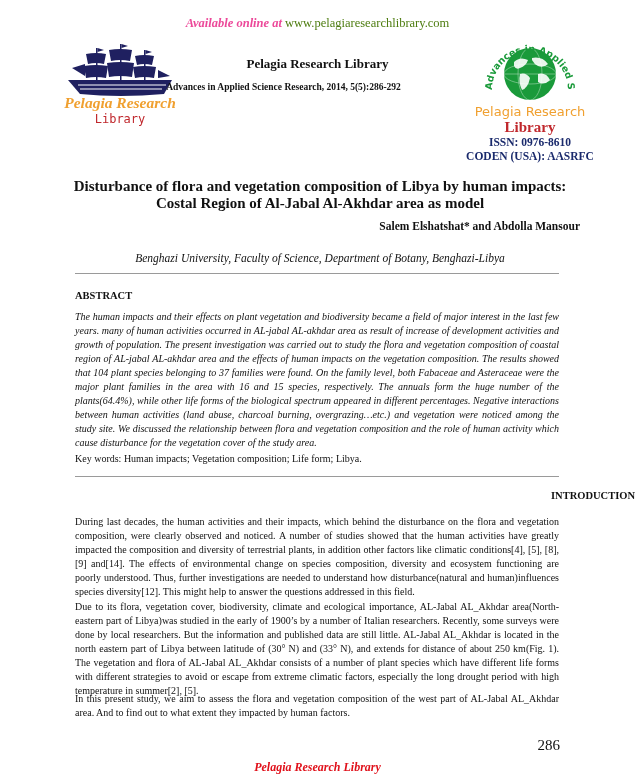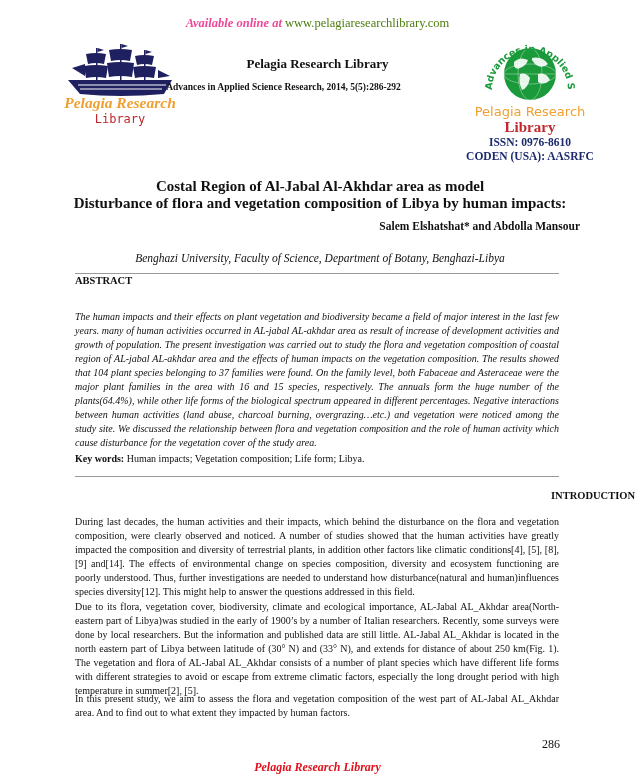--- a/index.html
+++ b/index.html
@@ -27,22 +27,22 @@
   .right-coden { left: 455px; top: 150px; width: 150px; text-align: center;
                  font-weight: bold; color: #1a2a6c; font-size: 11.5px; }
   .paper-title { left: 60px; width: 520px; top: 178px; text-align: center; font-weight: bold;
                  font-size: 15px; line-height: 17px; }
   .authors { left: 60px; width: 520px; top: 220px; text-align: right; font-weight: bold; font-size: 11.5px; }
   .affil { left: 60px; width: 520px; top: 252px; text-align: center; font-style: italic; font-size: 11.5px; }
   .rule { left: 75px; width: 484px; height: 1px; background: #9a9a9a; }
   .sec-head { font-weight: bold; font-size: 10.5px; }
   .para { left: 75px; width: 484px; font-size: 10px; line-height: 14px; text-align: justify; }
   .para.italic { font-style: italic; }
-  .kw-label { font-weight: bold; }
-  .pagenum { left: 520px; top: 737px; width: 40px; text-align: right; font-size: 12px; }
+  .kw-label { font-weight: normal; }
+  .pagenum { left: 520px; top: 737px; width: 40px; text-align: right; font-size: 15px; }
   .footer { left: 0; width: 635px; top: 760px; text-align: center; font-weight: bold; font-style: italic;
             color: #e0101a; font-size: 12px; }
 </style>
 </head>
 <body>
 
 <div class="abs top-avail">
   <span class="lbl">Available online at</span>
   <span class="url">www.pelagiaresearchlibrary.com</span>
 </div>
@@ -103,29 +103,29 @@
       <textPath href="#arcPath" startOffset="0">Advances in Applied Science Research</textPath>
     </text>
   </svg>
 </div>
 <div class="abs right-pelagia">Pelagia Research</div>
 <div class="abs right-library">Library</div>
 <div class="abs right-issn">ISSN: 0976-8610</div>
 <div class="abs right-coden">CODEN (USA): AASRFC</div>
 
 <div class="abs paper-title">
+  <div>Disturbance of flora and vegetation composition of Libya by human impacts:</div>
   <div>Costal Region of Al-Jabal Al-Akhdar area as model</div>
-  <div>Disturbance of flora and vegetation composition of Libya by human impacts:</div>
 </div>
 <div class="abs authors">Salem Elshatshat* and Abdolla Mansour</div>
 <div class="abs affil">Benghazi University, Faculty of Science, Department of Botany, Benghazi-Libya</div>
 
 <div class="abs rule" style="top:273px;"></div>
 
-<div class="abs sec-head" style="left:75px; top:275px;">ABSTRACT</div>
+<div class="abs sec-head" style="left:75px; top:290px;">ABSTRACT</div>
 <div class="abs para italic" style="top:310px;">The human impacts and their effects on plant vegetation and biodiversity became a field of major interest in the last few years. many of human activities occurred in AL-jabal AL-akhdar area as result of increase of development activities and growth of population. The present investigation was carried out to study the flora and vegetation composition of coastal region of AL-jabal AL-akhdar area and the effects of human impacts on the vegetation composition. The results showed that 104 plant species belonging to 37 families were found. On the family level, both Fabaceae and Asteraceae were the major plant families in the area with 16 and 15 species, respectively. The annuals form the huge number of the plants(64.4%), while other life forms of the biological spectrum appeared in different percentages. Negative interactions between human activities (land abuse, charcoal burning, overgrazing…etc.) and vegetation were noticed among the study site. We discussed the relationship between flora and vegetation composition and the role  of human activity which cause disturbance for the vegetation cover of the study area.</div>
 
 <div class="abs para" style="top:452px;">
   <span class="kw-label">Key words:</span>
   <span>Human impacts; Vegetation composition; Life form; Libya.</span>
 </div>
 
 <div class="abs rule" style="top:476px;"></div>
 
 <div class="abs sec-head" style="left:0; width:635px; text-align:right; top:490px;">INTRODUCTION</div>

